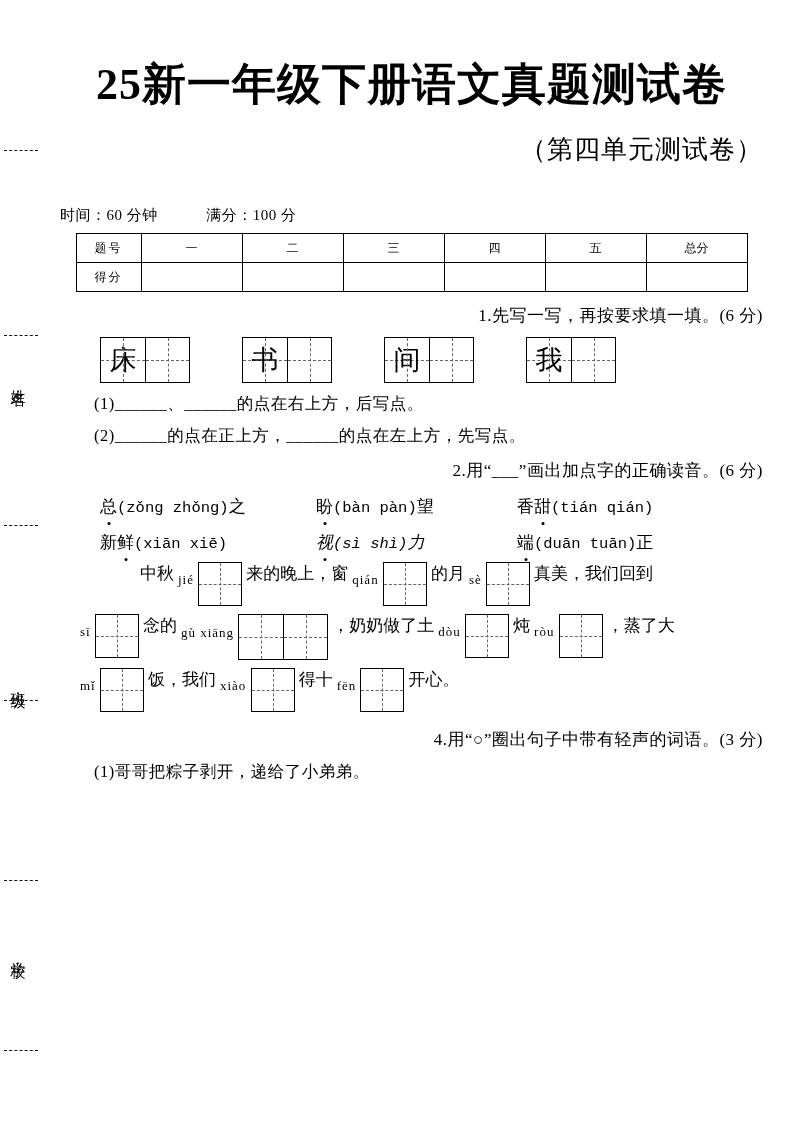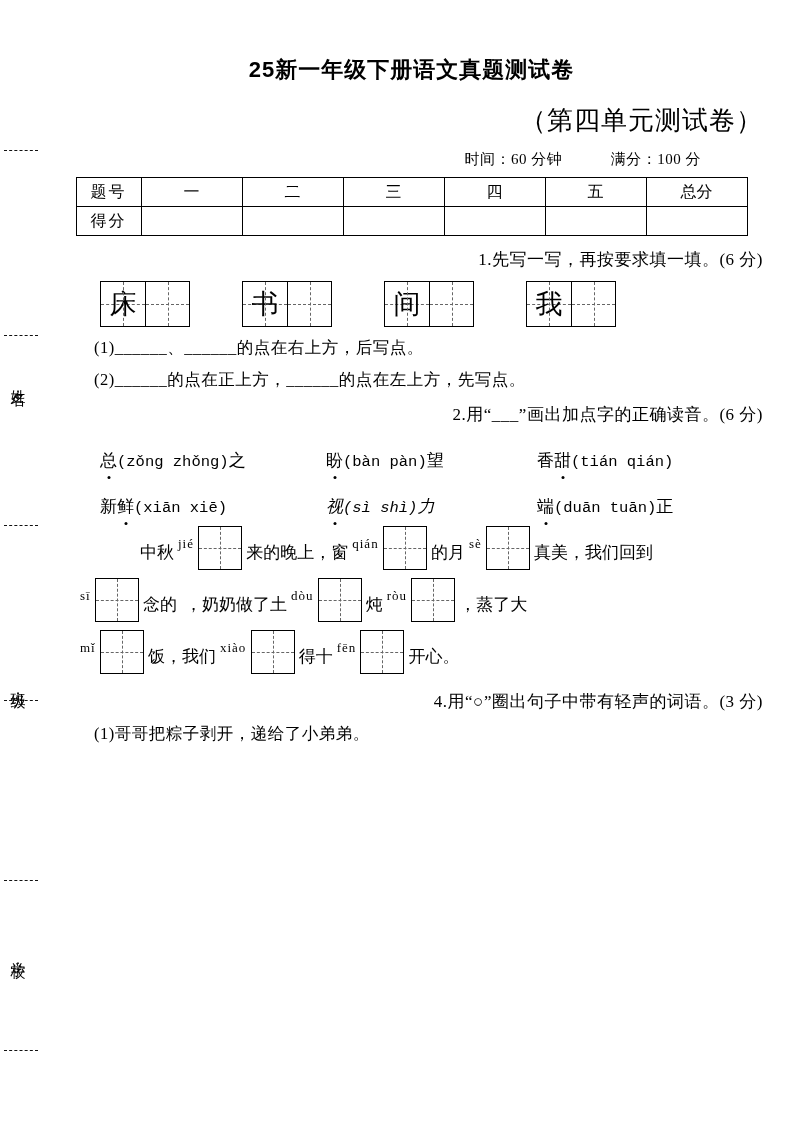--- a/index.html
+++ b/index.html
@@ -49,54 +49,53 @@
   .content {
     position: absolute;
     left: 60px;
     right: 30px;
     top: 0;
     bottom: 0;
   }
 
   .title {
     text-align: center;
-    font-size: 22px;
+    font-size: 44px;
     font-weight: bold;
     letter-spacing: 1px;
     margin-top: 55px;
-    font-family: Liberation Sans, sans-serif;
+    font-family: Liberation Serif, serif;
   }
   .subtitle {
     text-align: right;
     font-size: 26px;
     font-weight: normal;
     margin-top: 18px;
     letter-spacing: 1px;
   }
 
   .meta-line {
-    margin-top: 12px;
+    margin-top: 39px;
     font-size: 15px;
-    text-align: right;
     padding-right: 62px;
     letter-spacing: 0.5px;
   }
   .meta-line span.gap { display:inline-block; width: 40px; }
 
   table.score {
     border-collapse: collapse;
     margin: 8px auto 0 auto;
     width: 672px;
     table-layout: fixed;
   }
   table.score td {
     border: 1px solid #000;
     height: 26px;
     text-align: center;
-    font-size: 16px;
+    font-size: 12px;
     font-family: "Liberation Serif", serif;
   }
   table.score td.lbl { width: 62px; letter-spacing: 2px; }
 
   .sec-title {
     margin-top: 14px;
     font-size: 19px;
     font-weight: bold;
     position: relative;
     letter-spacing: 1px;
@@ -177,46 +176,46 @@
 
   .row-writing {
     margin-top: 10px;
     padding-left: 40px;
     display: flex;
     gap: 52px;
   }
 
   
   .reading-row {
-    margin-top: 23px;
+    margin-top: 13px;
     padding-left: 40px;
     font-size: 17px;
     display: flex;
-    gap: 11px;
+    gap: 1px;
   }
   .reading-row .item { position: relative; }
   .dotchar { position: relative; display: inline-block; }
   .dotchar::after {
     content: "";
     position: absolute;
     left: 50%;
     transform: translateX(-50%);
     bottom: -7px;
     width: 3px; height: 3px;
     background: #000;
     border-radius: 50%;
   }
   .mono { font-family: "Liberation Mono", monospace; font-size: 15.5px; }
 
   
   .pyrow {
     margin-top: 8px;
     padding-left: 20px;
     display: flex;
-    align-items: flex-end;
+    align-items: flex-start;
     font-size: 17px;
     flex-wrap: nowrap;
   }
   .pybox { display: inline-block; text-align: center; }
   .pybox .py {
     font-size: 13px;
     font-family: "Liberation Serif", serif;
     height: 17px;
     line-height: 17px;
     letter-spacing: 1px;
@@ -345,20 +344,24 @@
       </span>
       <span class="txt">真美，我们回到</span>
     </div>
 
     <div class="pyrow">
       <span class="pybox">
         <span class="py">sī</span>
         <span class="boxes"><span class="tian"></span></span>
       </span>
       <span class="txt">念的</span>
+      <span class="pybox">
+        <span class="py">gù  xiāng</span>
+        <span class="boxes"><span class="tian-pair"><span class="cell"></span><span class="cell"></span></span></span>
+      </span>
       <span class="txt">，奶奶做了土</span>
       <span class="pybox">
         <span class="py">dòu</span>
         <span class="boxes"><span class="tian"></span></span>
       </span>
       <span class="txt">炖</span>
       <span class="pybox">
         <span class="py">ròu</span>
         <span class="boxes"><span class="tian"></span></span>
       </span>

